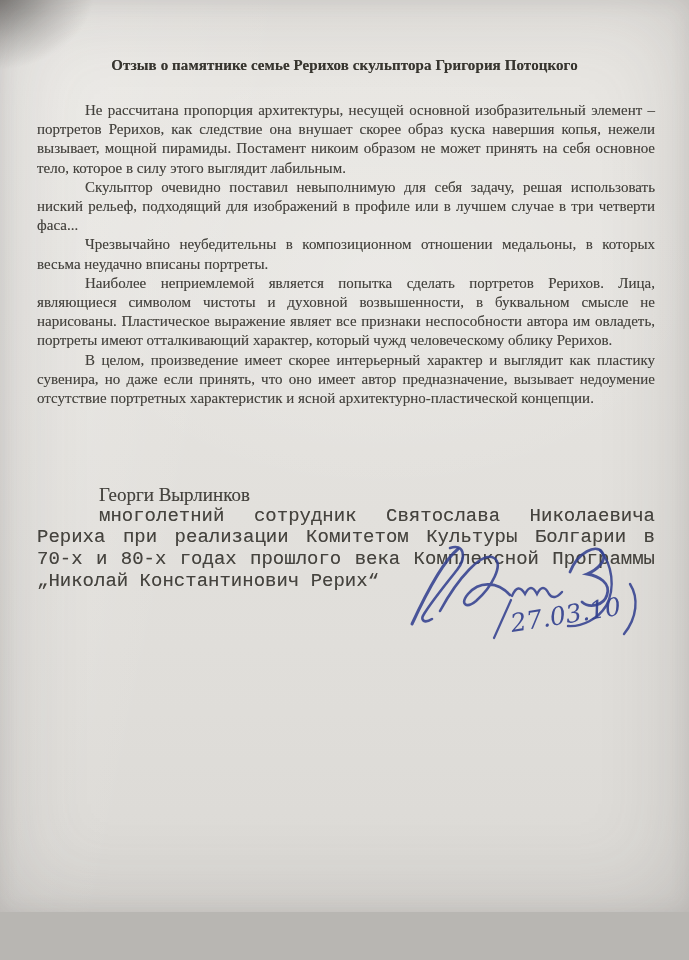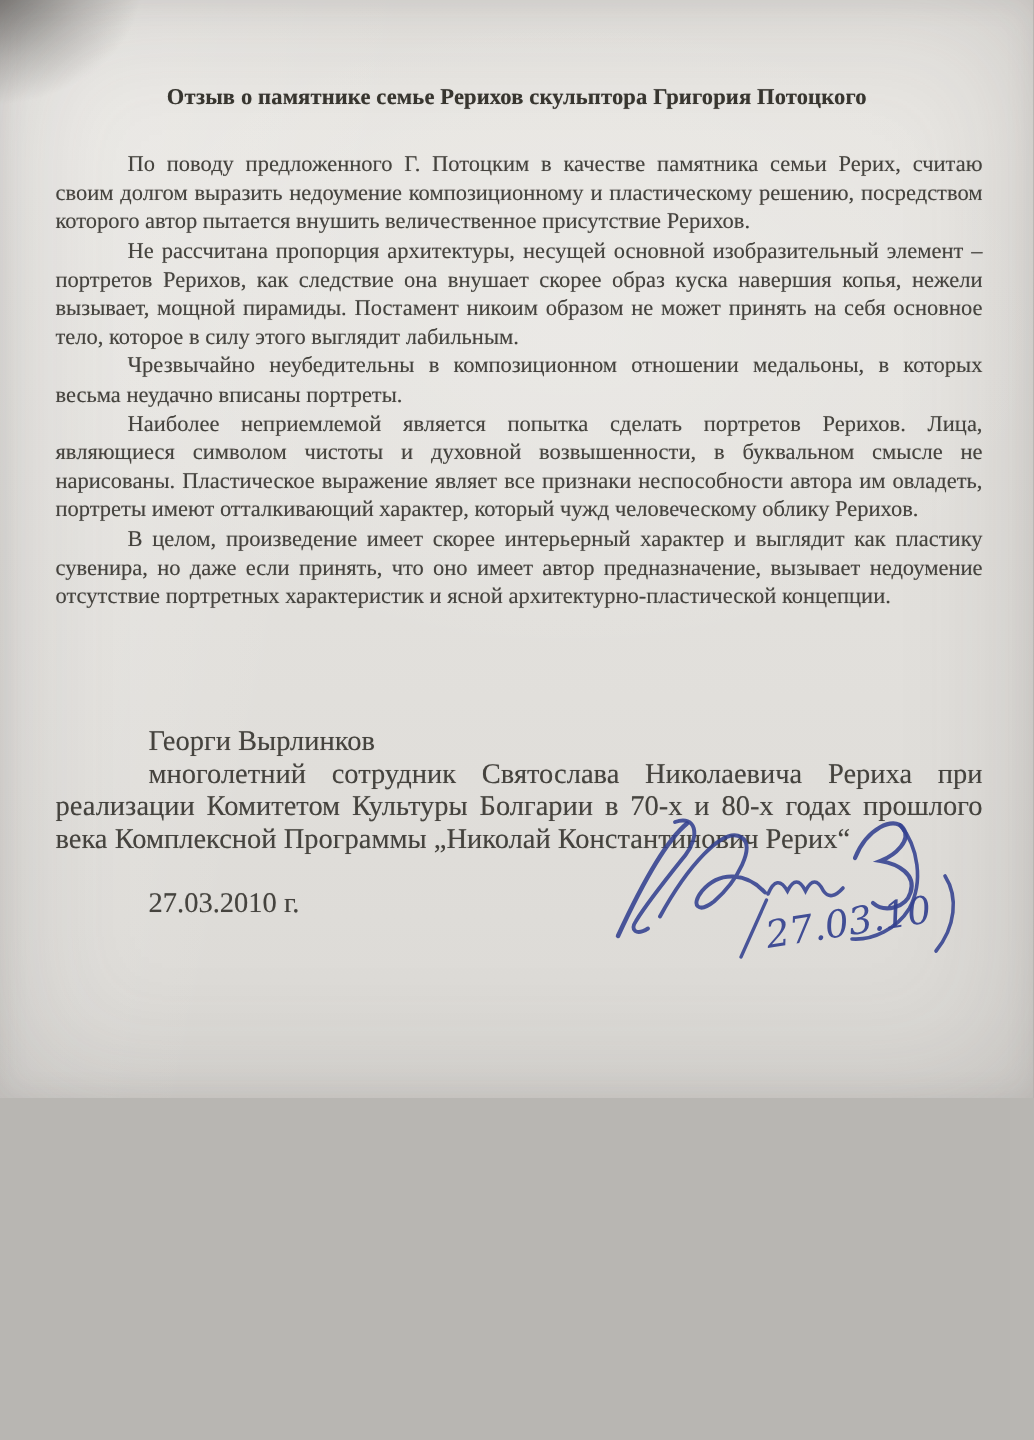--- a/index.html
+++ b/index.html
@@ -3,21 +3,21 @@
 <meta charset="utf-8">
 <style>
   html, body {
     margin: 0;
     padding: 0;
     background: #b8b6b2;
   }
   .paper {
     position: relative;
     width: 689px;
-    height: 732px;
+    height: 912px;
     overflow: hidden;
     font-family: "Liberation Serif", "DejaVu Serif", serif;
     color: #45433e;
     background:
       radial-gradient(150px 115px at -8px -8px, rgba(42,40,37,0.60), rgba(42,40,37,0.20) 42%, rgba(42,40,37,0) 68%),
       linear-gradient(102deg, rgba(255,255,255,0.22) 0%, rgba(255,255,255,0) 34%),
       radial-gradient(480px 320px at 55% 30%, rgba(255,255,255,0.20), rgba(255,255,255,0) 70%),
       linear-gradient(180deg, #e9e7e3 0%, #e4e2de 42%, #dfddd9 78%, #dbd9d5 100%);
     box-shadow:
       inset 0 0 90px rgba(74,72,68,0.20),
@@ -49,20 +49,21 @@
     line-height: 21.6px;
     text-shadow: 0 0 0.5px rgba(69,67,62,0.45);
   }
   .author-line {
     padding-left: 62px;
   }
   .author-bio {
     margin: 0;
     text-align: justify;
     text-indent: 62px;
+    font-family: Liberation Mono, monospace;
   }
   .doc-date {
     padding-left: 62px;
     margin-top: 21px;
   }
   .signature {
     position: absolute;
     left: 398px;
     top: 538px;
     width: 248px;
@@ -71,22 +72,22 @@
   .signature svg { display: block; width: 248px; height: 108px; }
 </style>
 </head>
 <body>
 
 <div class="paper">
 
   <div class="title">Отзыв о памятнике семье Рерихов скульптора Григория Потоцкого</div>
 
   <div class="bodytext">
-    <p>По поводу предложенного Г. Потоцким в качестве памятника семьи Рерих, считаю своим долгом выразить недоумение композиционному и пластическому решению, посредством которого автор пытается внушить величественное присутствие Рерихов.</p>
     <p>Не рассчитана пропорция архитектуры, несущей основной изобразительный элемент – портретов Рерихов, как следствие она внушает скорее образ куска навершия копья, нежели вызывает, мощной пирамиды. Постамент никоим образом не может принять на себя основное тело, которое в силу этого выглядит лабильным.</p>
+    <p>Скульптор очевидно поставил невыполнимую для себя задачу, решая использовать ниский рельеф, подходящий для изображений в профиле или в лучшем случае в три четверти фаса...</p>
     <p>Чрезвычайно неубедительны в композиционном отношении медальоны, в которых весьма неудачно вписаны портреты.</p>
     <p>Наиболее неприемлемой является попытка сделать портретов Рерихов. Лица, являющиеся символом чистоты и духовной возвышенности, в буквальном смысле не нарисованы. Пластическое выражение являет все признаки неспособности автора им овладеть, портреты имеют отталкивающий характер, который чужд человеческому облику Рерихов.</p>
     <p>В целом, произведение имеет скорее интерьерный характер и выглядит как пластику сувенира, но даже если принять, что оно имеет автор предназначение, вызывает недоумение отсутствие портретных характеристик и ясной архитектурно-пластической концепции.</p>
   </div>
 
   <div class="signature">
     <svg viewBox="0 0 248 108" xmlns="http://www.w3.org/2000/svg">
       <g fill="none" stroke="#33418f" stroke-linecap="round" stroke-opacity="0.88">
 
         <path d="M 14,86 C 26,60 44,24 60,11" stroke-width="3"></path>
@@ -103,16 +104,15 @@
 
         <path d="M 232,46 C 241,60 239,80 226,96" stroke-width="2.4"></path>
       </g>
       <text x="114" y="94" transform="rotate(-9 114 94)" font-family="DejaVu Serif, Liberation Serif, serif" font-style="italic" font-size="25" fill="#33418f" fill-opacity="0.92">27.03.10</text>
     </svg>
   </div>
 
   <div class="author-block">
     <div class="author-line">Георги Вырлинков</div>
     <p class="author-bio">многолетний сотрудник Святослава Николаевича Рериха при реализации Комитетом Культуры Болгарии в 70-х и 80-х годах прошлого века Комплексной Программы „Николай Константинович Рерих“</p>
-    <div class="doc-date">27.03.2010 г.</div>
   </div>
 
 </div>
 
 </body></html>

